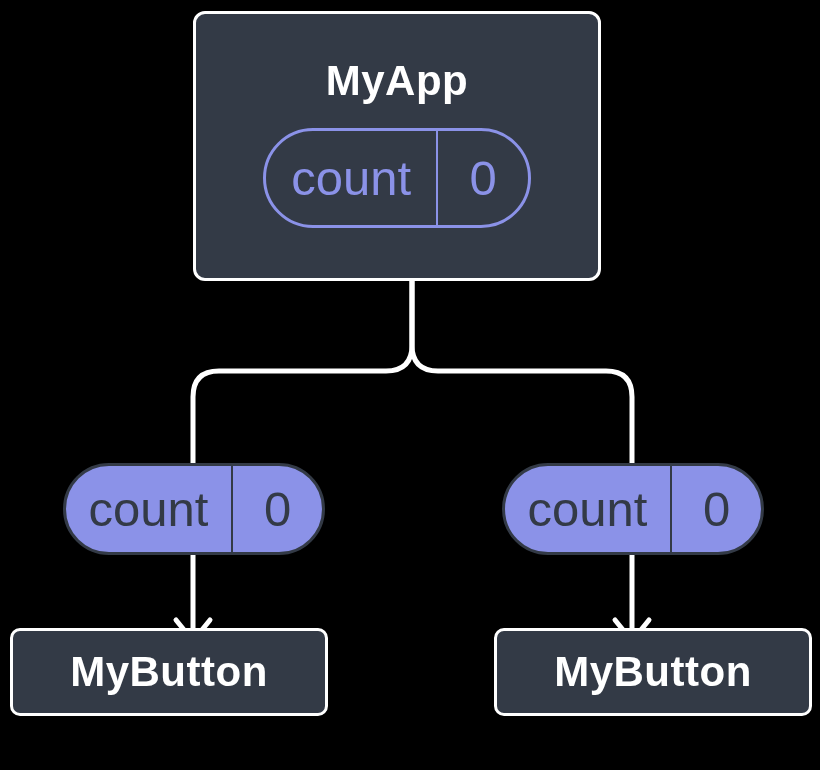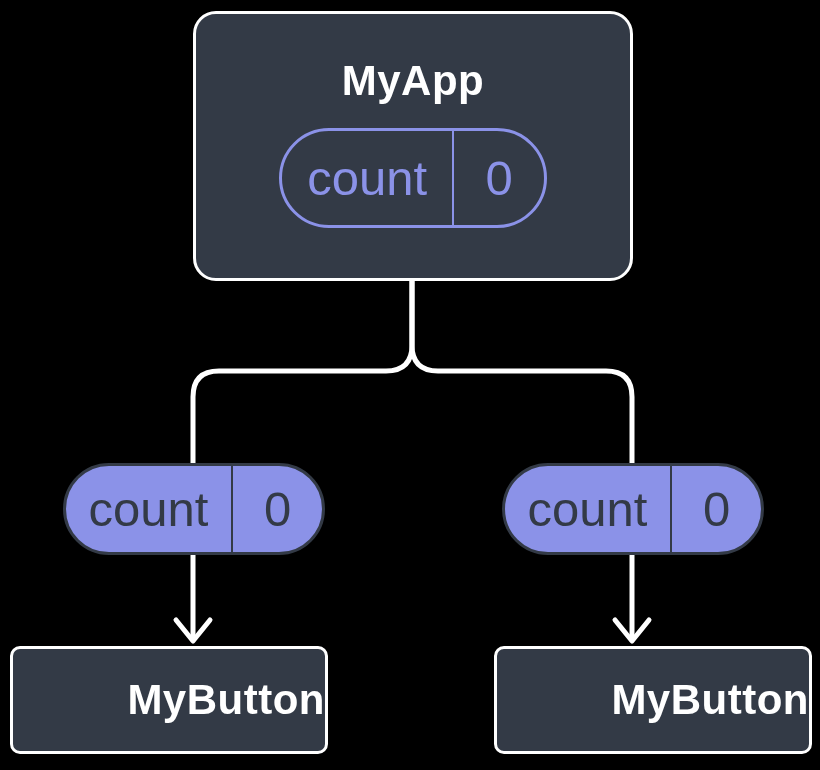--- a/index.html
+++ b/index.html
@@ -27,23 +27,23 @@
     stroke-linejoin: round;
   }
 
   .component-box {
     position: absolute;
     z-index: 1;
     background: #333A46;
     border: 3px solid #FFFFFF;
     border-radius: 12px;
   }
-  .root-box   { left: 193px; top: 11px;  width: 440px; height: 270px; border-radius: 23px; }
-  .leaf-box   { top: 646px; width: 318px; height: 108px; border-radius: 10px;
-                display: flex; align-items: center; justify-content: flex-end; }
+  .root-box   { left: 193px; top: 11px;  width: 408px; height: 270px; }
+  .leaf-box   { top: 628px; width: 318px; height: 88px; border-radius: 10px;
+                display: flex; align-items: center; justify-content: center; }
   .leaf-box-left  { left: 10px; }
   .leaf-box-right { left: 494px; }
 
   .component-title {
     color: #FFFFFF;
     font-size: 42px;
     font-weight: 700;
     letter-spacing: 0.5px;
     text-align: center;
   }

